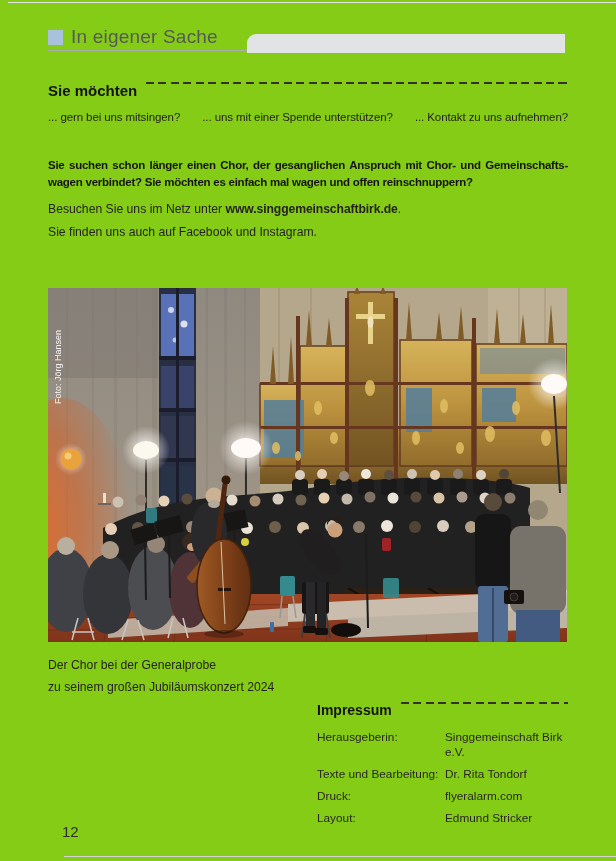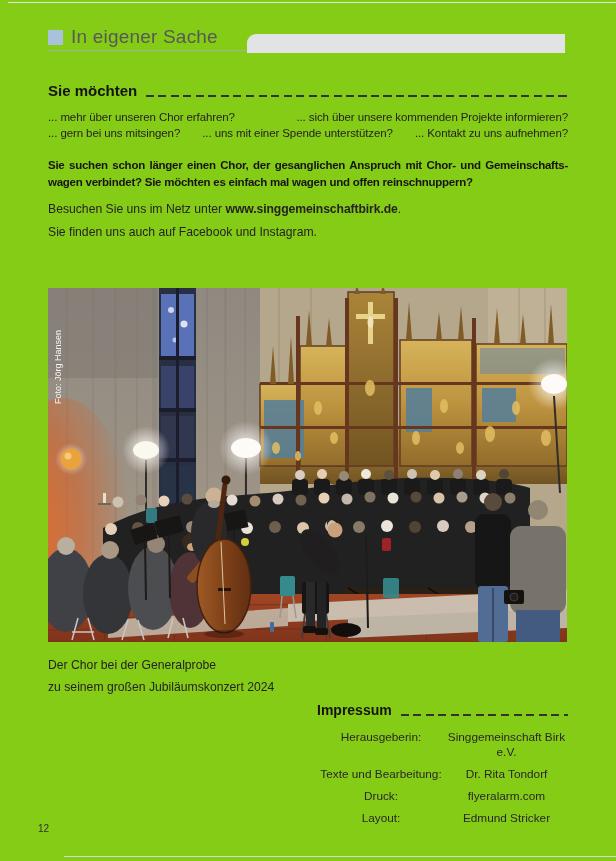--- a/index.html
+++ b/index.html
@@ -9,21 +9,21 @@
   .top-rule{left:8px;width:608px;top:2px;}
   .bottom-rule{left:64px;width:552px;top:856px;background:#d6d6d6;}
 
   
   .hdr-square{position:absolute;left:48px;top:30px;width:15px;height:15px;background:#a9c1dd;}
   .hdr-title{position:absolute;left:71px;top:26px;font-size:19px;color:#57585a;letter-spacing:.2px;}
   .hdr-bar{position:absolute;left:247px;top:34px;width:318px;height:19px;background:#e2e3e5;border-top-left-radius:9px;}
   .hdr-rule{position:absolute;left:48px;top:50px;width:199px;height:1px;background:#a8aaac;}
 
   
-  .sec-head{position:absolute;left:48px;width:520px;display:flex;align-items:flex-end;}
+  .sec-head{position:absolute;left:48px;width:520px;display:flex;}
   .sec-head .t{font-weight:bold;color:#151311;white-space:nowrap;}
   .dash-fill{flex:1;height:2px;margin:0 0 2px 9px;
      background:repeating-linear-gradient(to right,#34312e 0 8px,transparent 8px 12.5px);}
   #sie-head{top:82px;font-size:15px;}
   #imp-head{left:317px;top:702px;width:251px;font-size:14px;}
 
   .intro{position:absolute;left:48px;top:110px;width:520px;font-size:11.5px;letter-spacing:-.1px;line-height:15.5px;color:#262220;}
   .flexline{display:flex;justify-content:space-between;}
   .flexline span{white-space:nowrap;}
 
@@ -34,47 +34,43 @@
   .contact{position:absolute;left:48px;top:202px;width:520px;font-size:12.2px;color:#262220;}
   .contact div{line-height:15px;margin-bottom:8px;white-space:nowrap;}
   .contact b{letter-spacing:-.1px;}
 
   .photo{position:absolute;left:48px;top:288px;width:519px;height:354px;background:#9a9287;}
   .photo svg{display:block;}
 
   .caption{position:absolute;left:48px;top:654px;width:300px;font-size:12.2px;line-height:22px;color:#262220;}
 
   .impressum{position:absolute;left:317px;top:730px;width:251px;font-size:11.8px;color:#2a2724;}
-  .imp-row{display:flex;line-height:14.5px;margin-bottom:7.5px;text-align:center;}
+  .imp-row{display:flex;line-height:14.5px;margin-bottom:7.5px;}
   .imp-label{width:128px;flex:0 0 128px;}
   .imp-value{flex:1;}
 
-  .pagenum{position:absolute;left:38px;top:823px;font-size:10px;color:#2f2f2f;}
+  .pagenum{position:absolute;left:62px;top:823px;font-size:15px;color:#2f2f2f;}
 </style>
 </head>
 <body>
 
 <div class="page">
   <div class="rule top-rule"></div>
 
   <div class="hdr-square"></div>
   <div class="hdr-title">In eigener Sache</div>
   <div class="hdr-bar"></div>
   <div class="hdr-rule"></div>
 
   <div class="sec-head" id="sie-head">
     <span class="t">Sie möchten</span>
     <span class="dash-fill"></span>
   </div>
 
   <div class="intro">
-    <div class="flexline">
-      <span>... mehr über unseren Chor erfahren?</span>
-      <span>... sich über unsere kommenden Projekte informieren?</span>
-    </div>
     <div class="flexline">
       <span>... gern bei uns mitsingen?</span>
       <span>... uns mit einer Spende unterstützen?</span>
       <span>... Kontakt zu uns aufnehmen?</span>
     </div>
   </div>
 
   <div class="question">
     <div class="jlast">Sie suchen schon länger einen Chor, der gesanglichen Anspruch mit Chor- und Gemeinschafts-</div>
     <div>wagen verbindet? Sie möchten es einfach mal wagen und offen reinschnuppern?</div>

